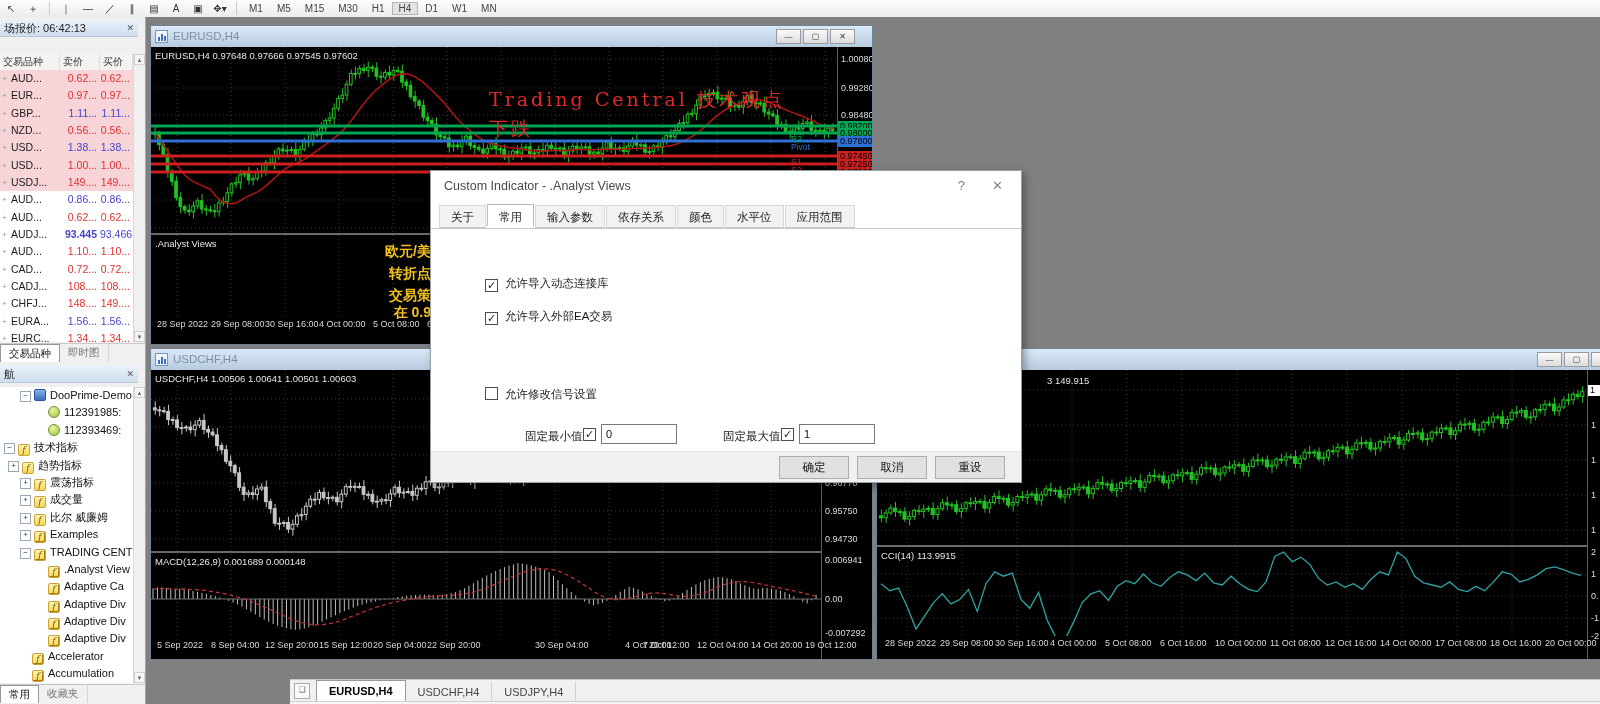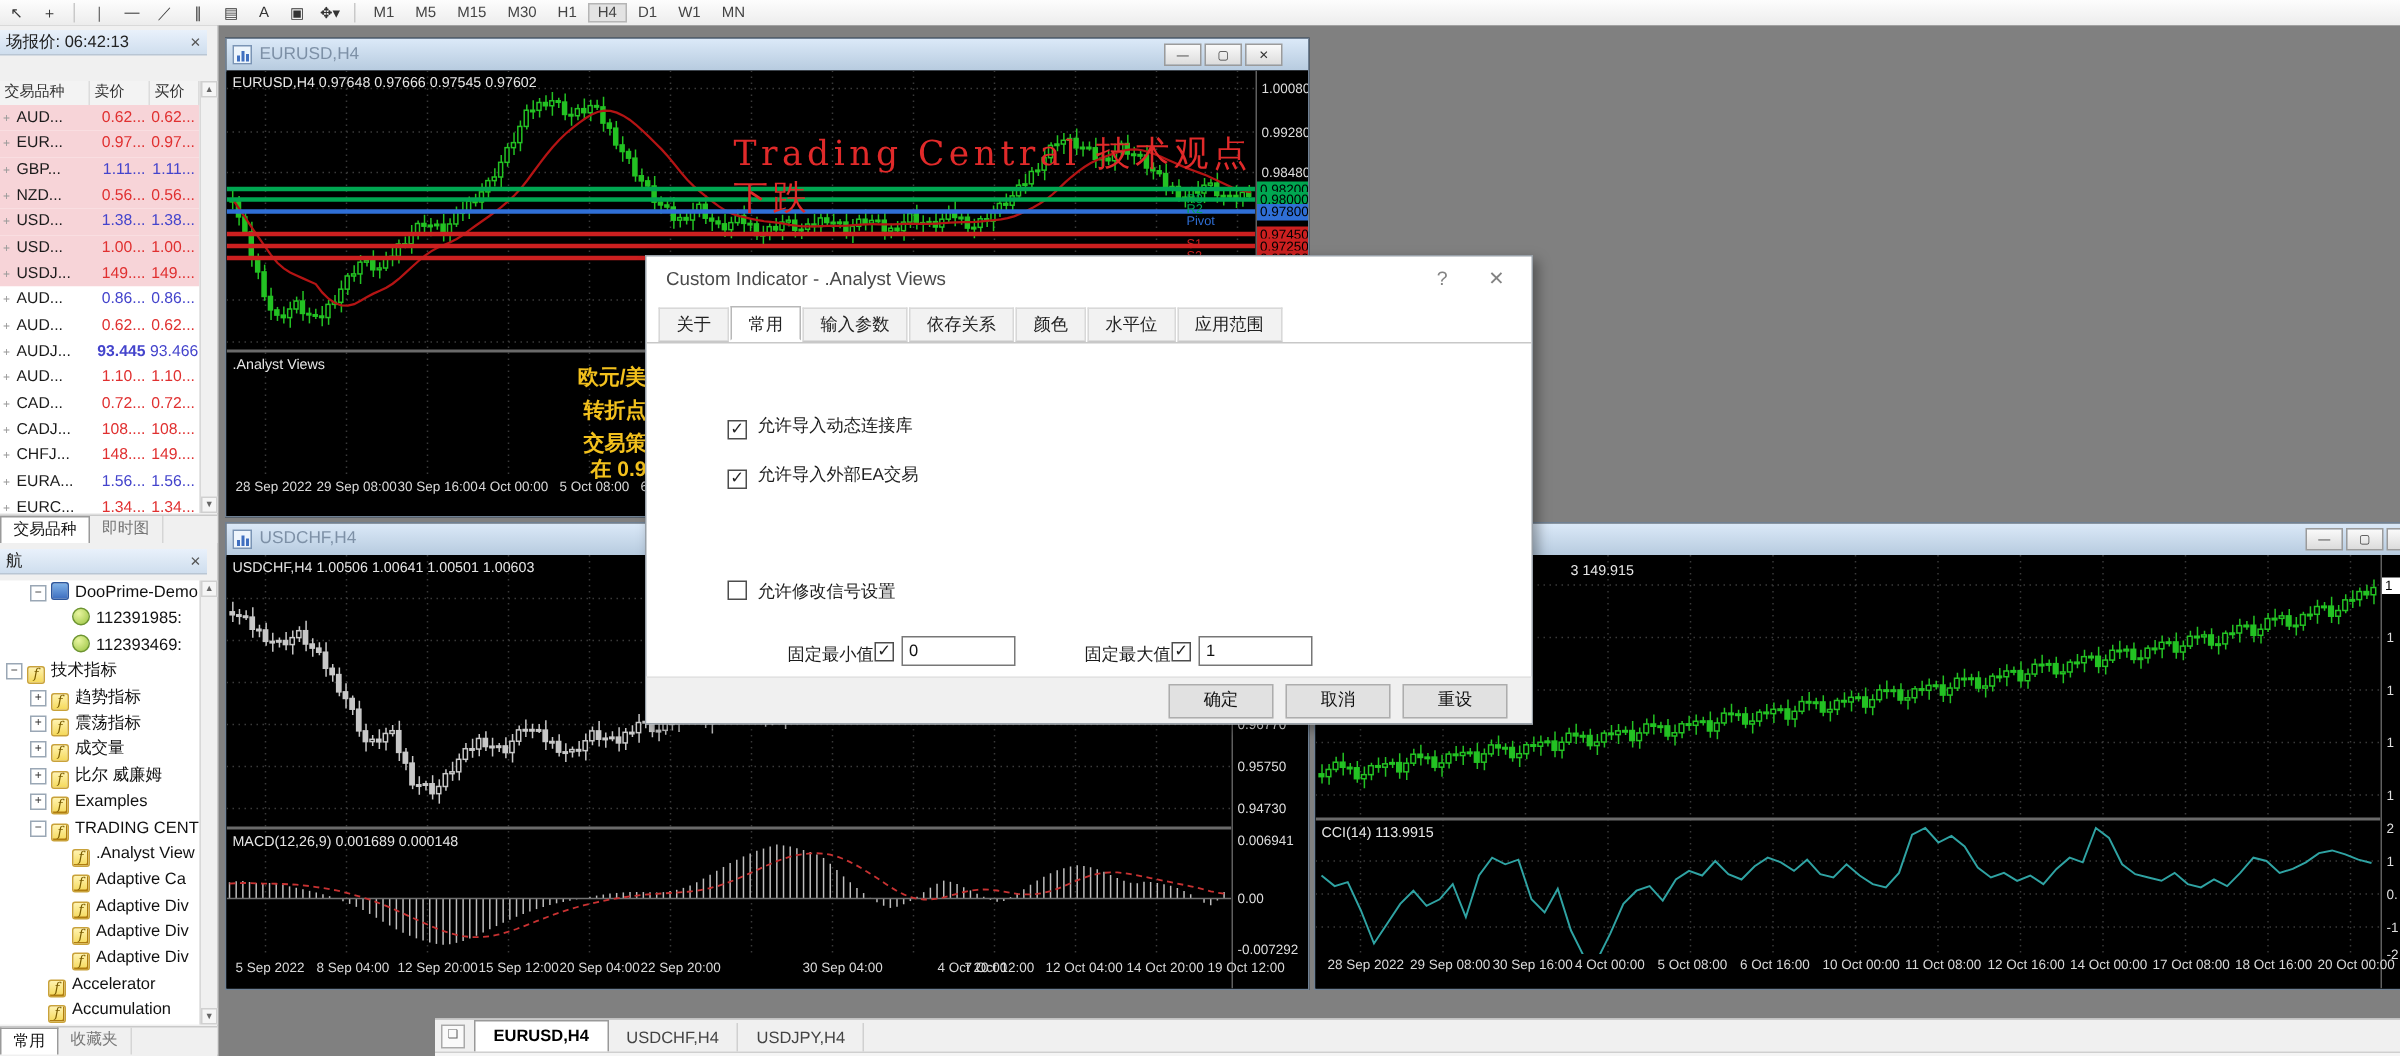--- a/index.html
+++ b/index.html
@@ -51,21 +51,21 @@
   .wbtns{position:absolute;top:3px;height:15px;display:flex;gap:2px;}
   .wbtn{width:25px;height:15px;background:linear-gradient(#fafafa,#dcdcdc);border:1px solid #9b9b9b;box-sizing:border-box;
     font-size:8px;color:#333;text-align:center;line-height:13px;}
   .chartbody{position:absolute;left:0;top:21px;right:0;bottom:0;background:#000;overflow:hidden;}
   .ohlc{position:absolute;font-size:9.5px;color:#e6e6e6;white-space:nowrap;}
   .scalecol{position:absolute;top:0;bottom:0;background:#000;border-left:1px solid #5f5f5f;}
   .tick{position:absolute;font-size:9px;color:#dedede;left:3px;white-space:nowrap;}
   .badge{position:absolute;left:0;font-size:9px;color:#000;padding:0 2px;line-height:11px;white-space:nowrap;}
   .axis-label{position:absolute;font-size:9px;color:#d8d8d8;white-space:nowrap;}
   .sublabel{position:absolute;font-size:9.5px;color:#e6e6e6;white-space:nowrap;}
-  .tc-note{position:absolute;font-family:"DejaVu Serif",serif;color:#e02a2a;font-size:23px;letter-spacing:3px;white-space:nowrap;}
+  .tc-note{position:absolute;font-family:"DejaVu Serif",serif;color:#e02a2a;font-size:19px;letter-spacing:3px;white-space:nowrap;}
   .ylw{position:absolute;color:#f3c11d;font-weight:bold;font-size:14px;white-space:nowrap;}
   .pivlbl{position:absolute;font-size:8.5px;white-space:nowrap;}
   
   #dialog{position:absolute;left:285px;top:153px;width:592px;height:313px;background:#fff;border:1px solid #98a0a8;
     box-shadow:3px 3px 8px rgba(0,0,0,.35);z-index:10;box-sizing:border-box;}
   #dlg-title{position:absolute;left:13px;top:8px;font-size:12.5px;color:#4a4a4a;}
   .dlg-sys{position:absolute;top:7px;font-size:13px;color:#838383;}
   #dlg-tabs{position:absolute;left:8px;top:34px;height:23px;display:flex;}
   .dlg-tab{padding:0 11px;font-size:11.5px;color:#222;line-height:22px;border:1px solid #d8d8d8;border-bottom:1px solid #c8c8c8;background:#f2f2f2;margin-right:1px;}
   .dlg-tab.active{background:#fff;border:1px solid #b8b8b8;border-bottom:1px solid #fff;position:relative;top:-1px;line-height:24px;}
@@ -220,21 +220,21 @@
 
     <div class="panel-title" style="top:349px;">
       <span>航</span>
       <span class="panel-close">✕</span>
     </div>
     <div id="nav-tree">
         <div class="tree-item" style="padding-left: 20px;"><span class="exp">−</span><span class="ticon server"></span><span>DooPrime-Demo</span></div>
         <div class="tree-item" style="padding-left: 36px;"><span style="display: inline-block; width: 12px;"></span><span class="ticon user"></span><span>112391985:</span></div>
         <div class="tree-item" style="padding-left: 36px;"><span style="display: inline-block; width: 12px;"></span><span class="ticon user"></span><span>112393469:</span></div>
         <div class="tree-item" style="padding-left: 4px;"><span class="exp">−</span><span class="ticon f">f</span><span>技术指标</span></div>
-        <div class="tree-item" style="padding-left: 20px;"><span class="exp">+</span><span class="ticon f">f</span><span>趋势指标</span></div>
+        <div class="tree-item" style="padding-left: 8px;"><span class="exp">+</span><span class="ticon f">f</span><span>趋势指标</span></div>
         <div class="tree-item" style="padding-left: 20px;"><span class="exp">+</span><span class="ticon f">f</span><span>震荡指标</span></div>
         <div class="tree-item" style="padding-left: 20px;"><span class="exp">+</span><span class="ticon f">f</span><span>成交量</span></div>
         <div class="tree-item" style="padding-left: 20px;"><span class="exp">+</span><span class="ticon f">f</span><span>比尔 威廉姆</span></div>
         <div class="tree-item" style="padding-left: 20px;"><span class="exp">+</span><span class="ticon fx">f</span><span>Examples</span></div>
         <div class="tree-item" style="padding-left: 20px;"><span class="exp">−</span><span class="ticon fx">f</span><span>TRADING CENTI</span></div>
         <div class="tree-item" style="padding-left: 36px;"><span style="display: inline-block; width: 12px;"></span><span class="ticon fx">f</span><span>.Analyst View</span></div>
         <div class="tree-item" style="padding-left: 36px;"><span style="display: inline-block; width: 12px;"></span><span class="ticon fx">f</span><span>Adaptive Ca</span></div>
         <div class="tree-item" style="padding-left: 36px;"><span style="display: inline-block; width: 12px;"></span><span class="ticon fx">f</span><span>Adaptive Div</span></div>
         <div class="tree-item" style="padding-left: 36px;"><span style="display: inline-block; width: 12px;"></span><span class="ticon fx">f</span><span>Adaptive Div</span></div>
         <div class="tree-item" style="padding-left: 36px;"><span style="display: inline-block; width: 12px;"></span><span class="ticon fx">f</span><span>Adaptive Div</span></div>

